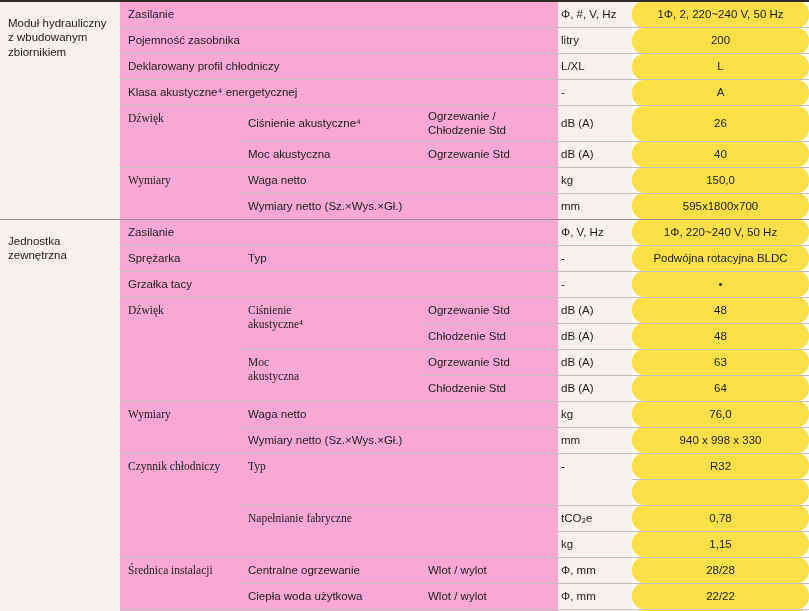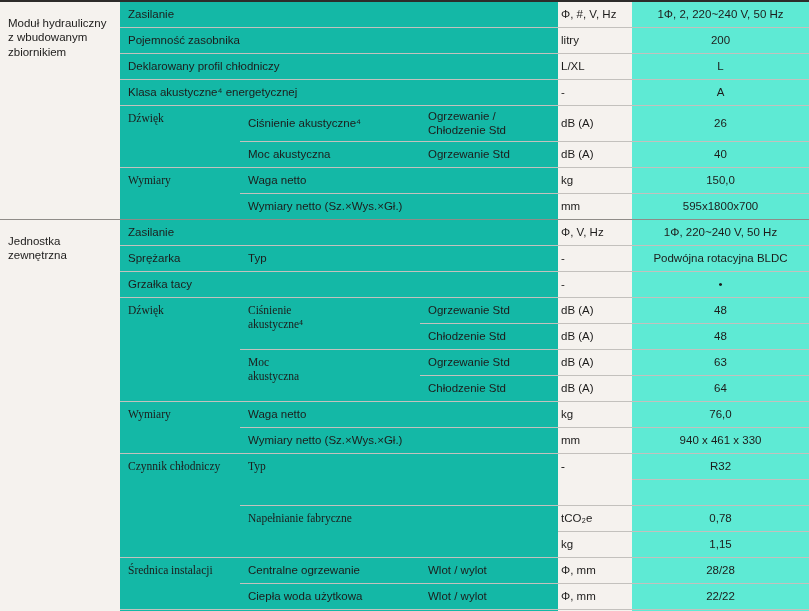--- a/index.html
+++ b/index.html
@@ -23,23 +23,23 @@
     height:19px;
     white-space:pre-line;
     overflow:hidden;
   }
   td.cat {
     background:#f5f2ee;
     vertical-align:top;
     padding-top:14px;
     padding-left:8px;
   }
-  td.c2, td.c3, td.c4 { text-align:left; background:#14b8a6; }
+  td.c2, td.c3, td.c4 { text-align:left; background:#f9a8d4; }
   td.c5 { background:#f5f2ee; padding-left:3px; padding-right:4px; }
-  td.c6 { text-align:center; background:#5eead4; }
+  td.c6 { text-align:center; background:#fde047;border-radius:12px; }
   td.vtop { vertical-align:top; padding-top:5px;font-family:Liberation Serif, serif; }
   td.sect { border-top:1px solid #8f8c88; }
 </style>
 </head>
 <body>
 
 <div class="sheet">
   <table class="spec">
     <colgroup>
       <col style="width:120px">
@@ -143,21 +143,21 @@
         </tr>
         <tr>
           <td class="c2 vtop" rowspan="2">Wymiary</td>
           <td class="c3" colspan="2">Waga netto</td>
           <td class="c5">kg</td>
           <td class="c6">76,0</td>
         </tr>
         <tr>
           <td class="c3" colspan="2">Wymiary netto (Sz.×Wys.×Gł.)</td>
           <td class="c5">mm</td>
-          <td class="c6">940 x 461 x 330</td>
+          <td class="c6">940 x 998 x 330</td>
         </tr>
         <tr>
           <td class="c2 vtop" rowspan="4">Czynnik chłodniczy</td>
           <td class="c3 vtop" colspan="2" rowspan="2">Typ</td>
           <td class="c5 vtop" rowspan="2">-</td>
           <td class="c6">R32</td>
         </tr>
         <tr>
           <td class="c6"></td>
         </tr>

